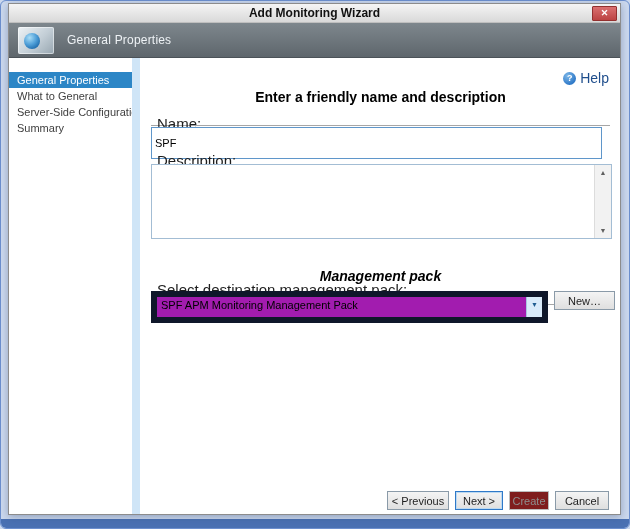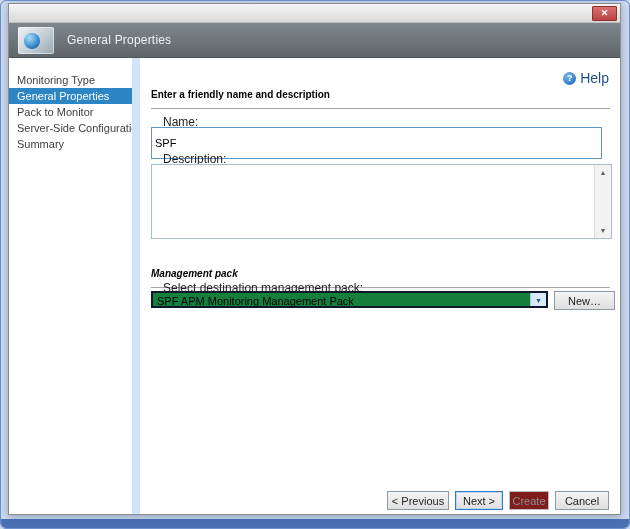--- a/index.html
+++ b/index.html
@@ -48,47 +48,47 @@
   .side-item{height:16px;line-height:16px;padding-left:8px;font-size:11px;color:#404040;cursor:pointer;white-space:nowrap;}
   .side-item.active{background:#2c86c6;color:#ffffff;}
   .side-strip{position:absolute;left:123px;top:0;width:8px;bottom:0;background:#cfe5f7;}
 
   .content{position:absolute;left:131px;top:0;right:0;bottom:0;background:#ffffff;font-size:11px;color:#1e1e1e;}
   .help-link{position:absolute;top:12px;right:11px;display:flex;align-items:center;gap:4px;cursor:pointer;}
   .help-icon{width:13px;height:13px;border-radius:50%;background:radial-gradient(circle at 35% 30%,#7cb7e8,#2f79c8 70%);
     color:#fff;font-size:9px;font-weight:bold;line-height:13px;text-align:center;}
   .help-text{color:#1f4e8c;font-size:14px;}
 
-  .section-hdr{position:absolute;left:11px;right:10px;font-weight:bold;font-size:10px;color:#000;
-    border-bottom:1px solid #a6a6a6;padding-bottom:8px;}
+  .section-hdr{position:absolute;left:11px;right:10px;font-weight:bold;font-size:14px;color:#000;
+    border-bottom:1px solid #a6a6a6;padding-bottom:20px;text-align:center;}
   .sec1{top:31px;}
   .sec2{top:210px;font-style:italic;}
 
-  .lbl{position:absolute;left:23px;font-size:12px;color:#1e1e1e;}
+  .lbl{position:absolute;left:17px;font-size:15px;color:#1e1e1e;}
   .name-lbl{top:57px;}
   .desc-lbl{top:94px;}
   .mp-lbl{top:223px;}
 
   .name-input{
     position:absolute;left:11px;top:69px;width:451px;height:17px;
     border:1px solid #5f96ca;background:#fff;font-family:"Liberation Sans",sans-serif;
     font-size:11px;padding:15px 3px;outline:none;color:#000;
   }
   .textarea-box{
     position:absolute;left:11px;top:106px;right:8px;height:75px;
     border:1px solid #a3bdd4;background:#fff;
   }
   .ta-scrollbar{position:absolute;right:0;top:0;bottom:0;width:17px;background:#f2f2f2;border-left:1px solid #dcdcdc;}
   .ta-arrow{position:absolute;left:0;right:0;height:15px;text-align:center;font-size:7px;line-height:15px;color:#5f5f5f;cursor:pointer;}
   .ta-up{top:0;}
   .ta-down{bottom:0;}
 
   .combo{
-    position:absolute;left:11px;top:233px;width:397px;height:17px;
-    border:2px solid #0f172a;background:#15803d;cursor:pointer;
+    position:absolute;left:11px;top:233px;width:397px;height:32px;
+    border:6px solid #0f172a;background:#a21caf;cursor:pointer;
   }
   .combo-value{position:absolute;left:4px;top:0;right:18px;line-height:16px;font-size:11px;color:#000;
     white-space:nowrap;overflow:hidden;}
   .combo-arrow{
     position:absolute;right:0;top:0;bottom:0;width:16px;background:#d9ebfa;border-left:1px solid #a9c7e0;
     text-align:center;font-size:7px;line-height:16px;color:#1f5d91;
   }
   .btn{
     background:linear-gradient(#f4f4f4,#dfdfdf);border:1px solid #8a9aa8;
     font-family:"Liberation Sans",sans-serif;font-size:11px;color:#1e1e1e;
@@ -105,38 +105,38 @@
 </head>
 <body>
 
 <div class="screen">
   <div class="frame-bottom"></div>
   <div class="frame-border"></div>
 
   <div class="dialog">
 
     <div class="title-bar">
+      <span>Add Monitoring Wizard</span>
       <div class="close-btn">
         <span>✕</span>
       </div>
     </div>
 
     <div class="header-band">
       <div class="wizard-icon">
         <div class="sphere"></div>
       </div>
       <div class="header-title">General Properties</div>
     </div>
 
     <div class="body">
 
       <div class="sidebar">
-        <div class="side-item">Monitoring Type</div>
         <div class="side-item active">General Properties</div>
-        <div class="side-item">Pack to Monitor</div>
+        <div class="side-item">What to General</div>
         <div class="side-item">Server-Side Configuration</div>
         <div class="side-item">Summary</div>
       </div>
       <div class="side-strip"></div>
 
       <div class="content">
 
         <div class="help-link">
           <span class="help-icon">?</span>
           <span class="help-text">Help</span>

